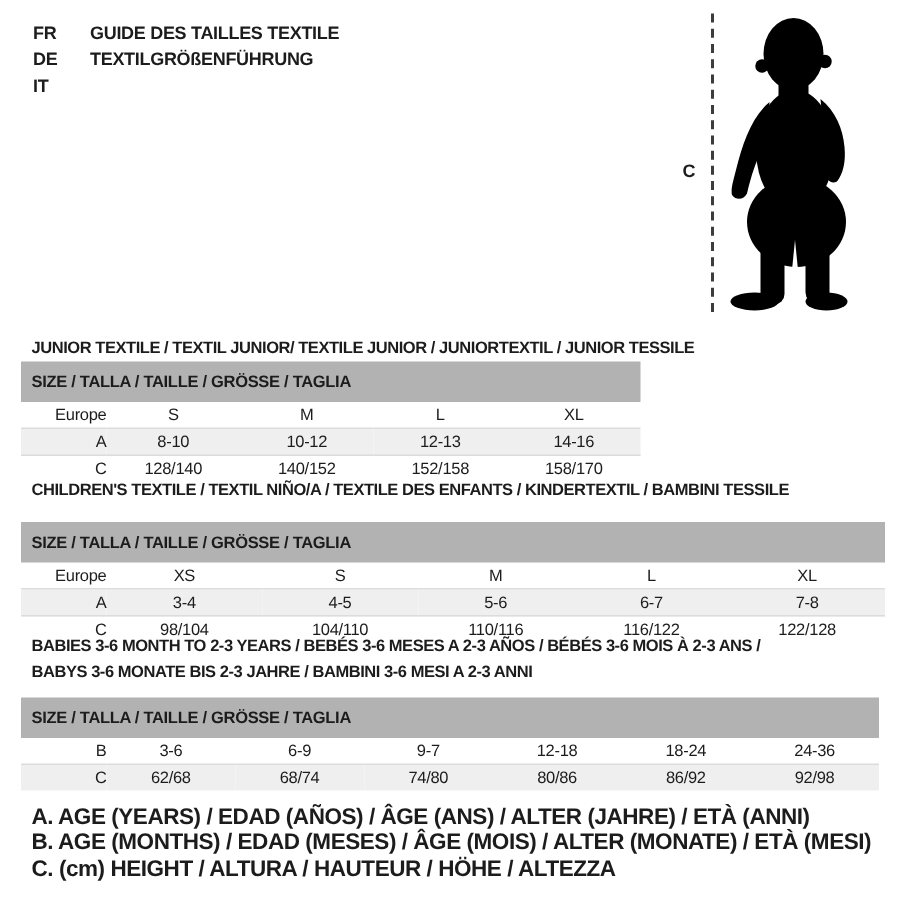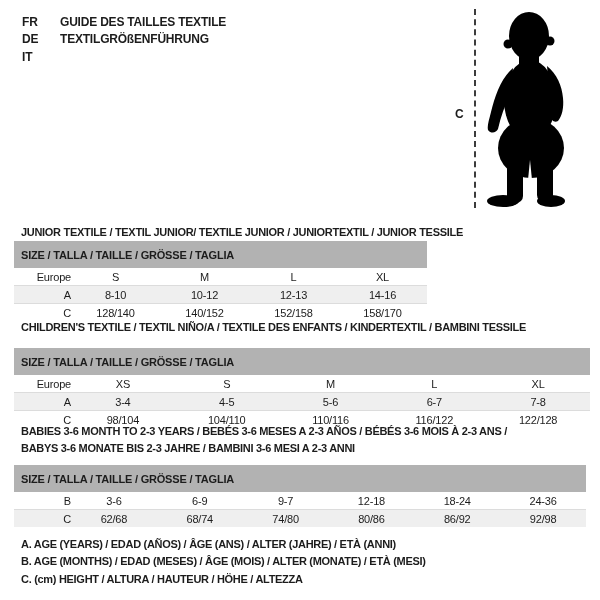--- a/index.html
+++ b/index.html
@@ -26,21 +26,21 @@
   #tbl0{top:241px;width:413px;}
   #tbl1{top:348px;width:576px;}
   #tbl2{top:465px;width:572px;}
   .size-table col.label-col{width:57px;}
   .size-table thead th{background:#b2b2b2;font-weight:600;font-size:11px;text-align:left;padding:0 0 0 7px;height:27px;letter-spacing:-0.2px;}
   .size-table tbody td{height:17px;text-align:center;padding:0;letter-spacing:-0.2px;font-weight:normal;}
   .size-table tbody tr + tr td{border-top:1px solid #dcdcdc;}
   .size-table tbody tr:nth-child(even){background:#efefef;}
   .size-table td.row-label{text-align:right;padding-left:6px;}
   
-  .legend{position:absolute;left:21px;top:536px;font-weight:bold;font-size:11px;letter-spacing:-0.3px;line-height:17.3px;}
+  .legend{position:absolute;left:21px;top:536px;font-weight:bold;font-size:15px;letter-spacing:-0.3px;line-height:17.3px;}
 </style>
 </head>
 <body>
 
 <div class="lang-list" id="langs">
     <div class="lang-row">
       <span class="lang-code">FR</span>
       <span class="lang-label">GUIDE DES TAILLES TEXTILE</span>
     </div>
     <div class="lang-row">

